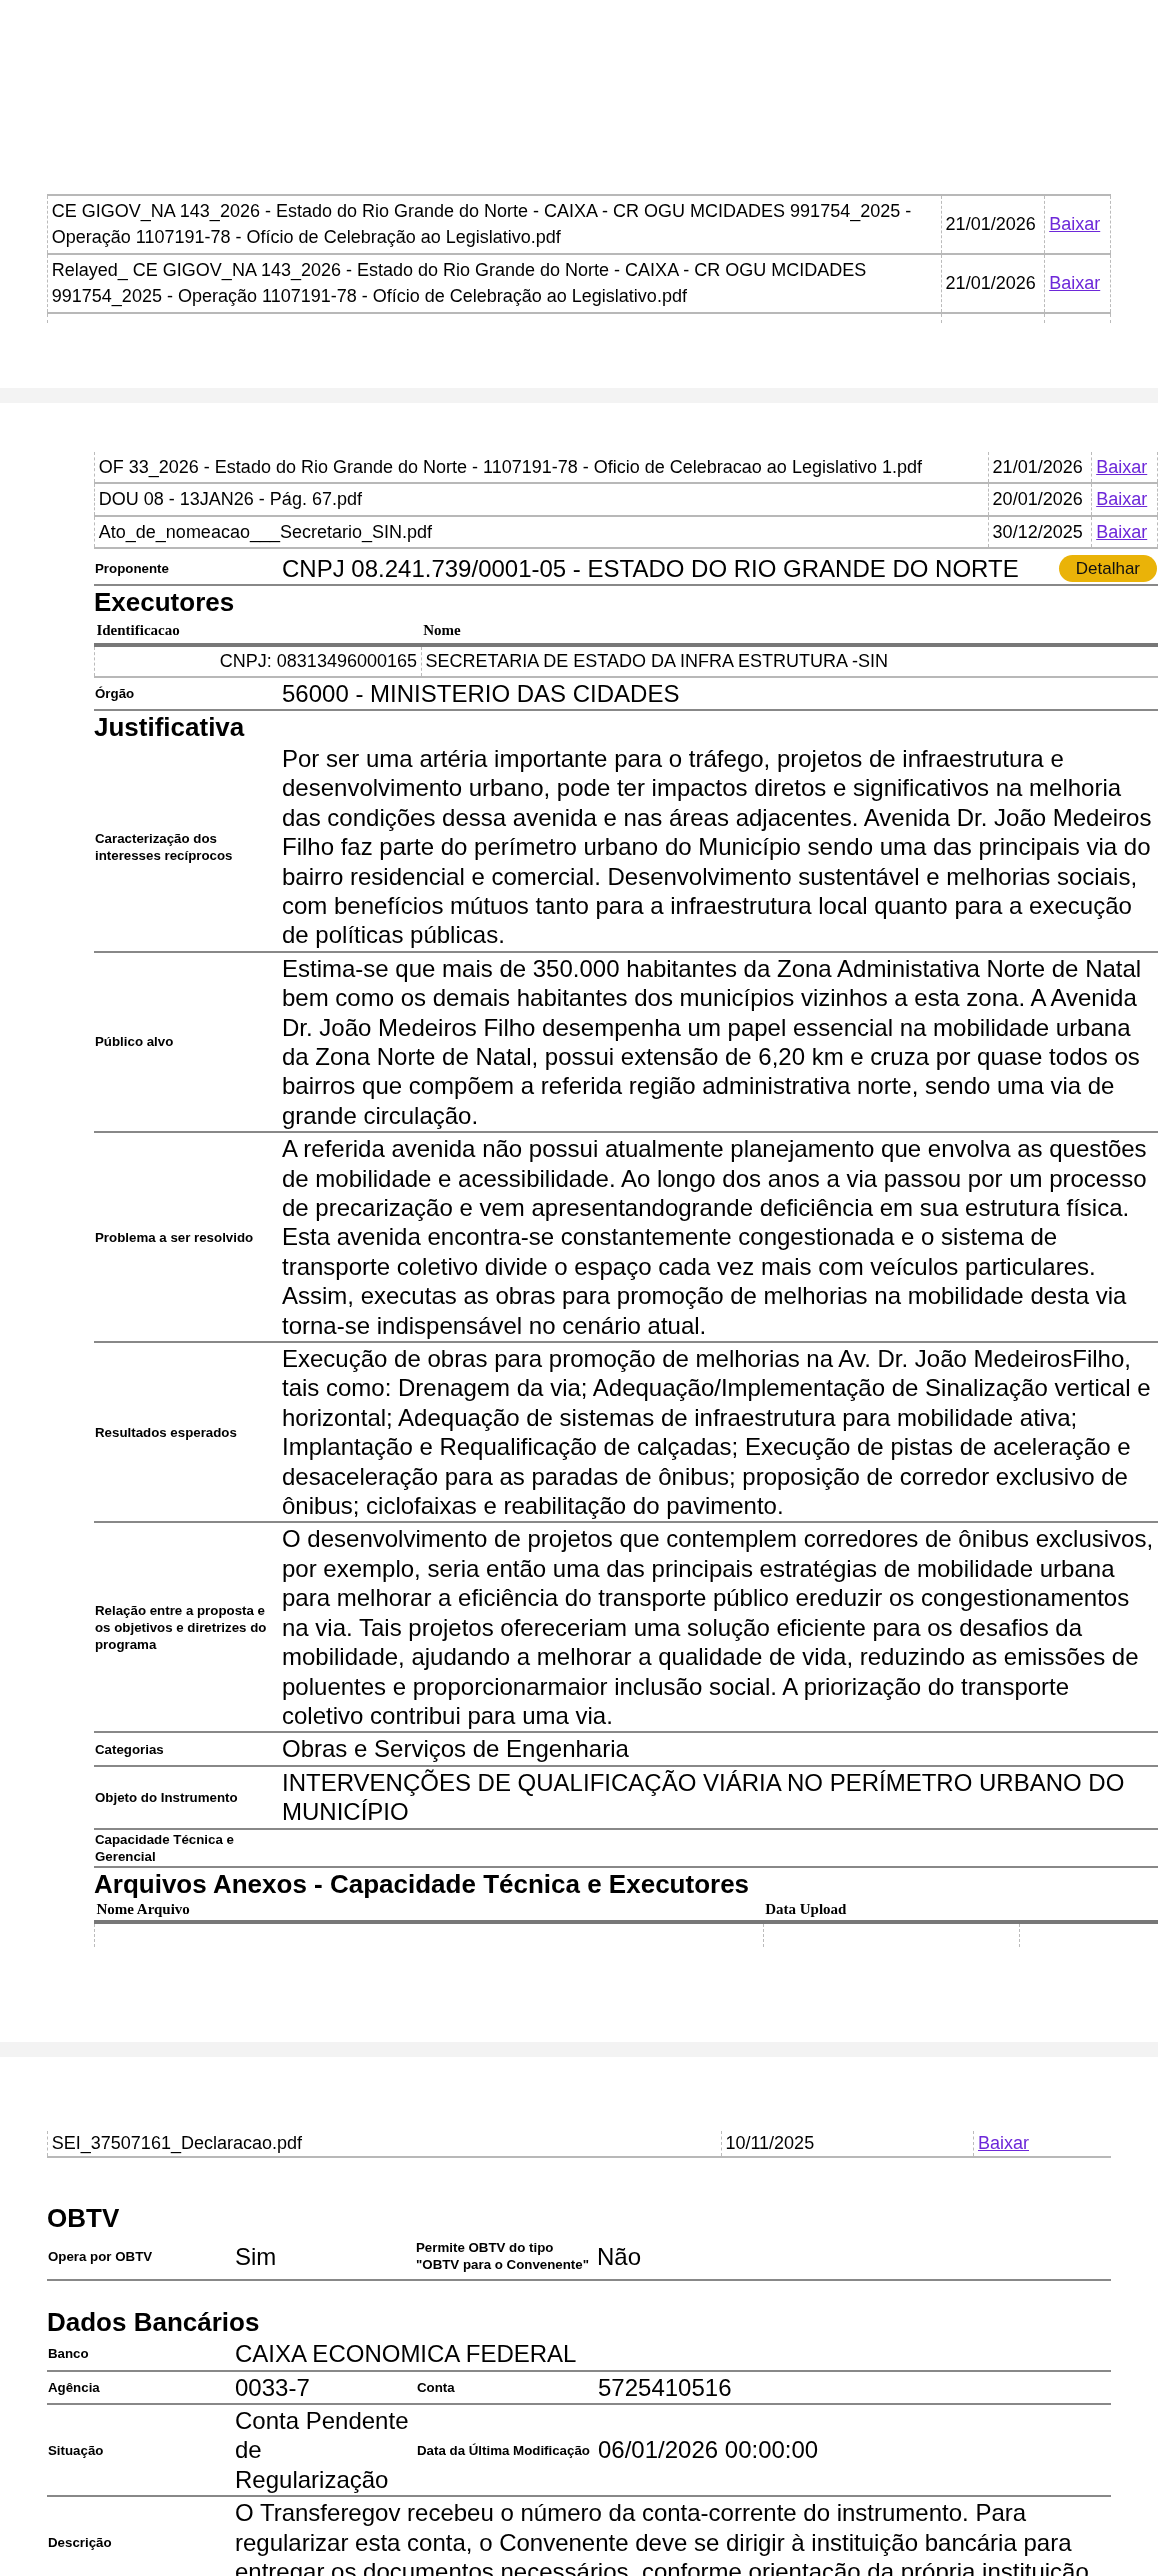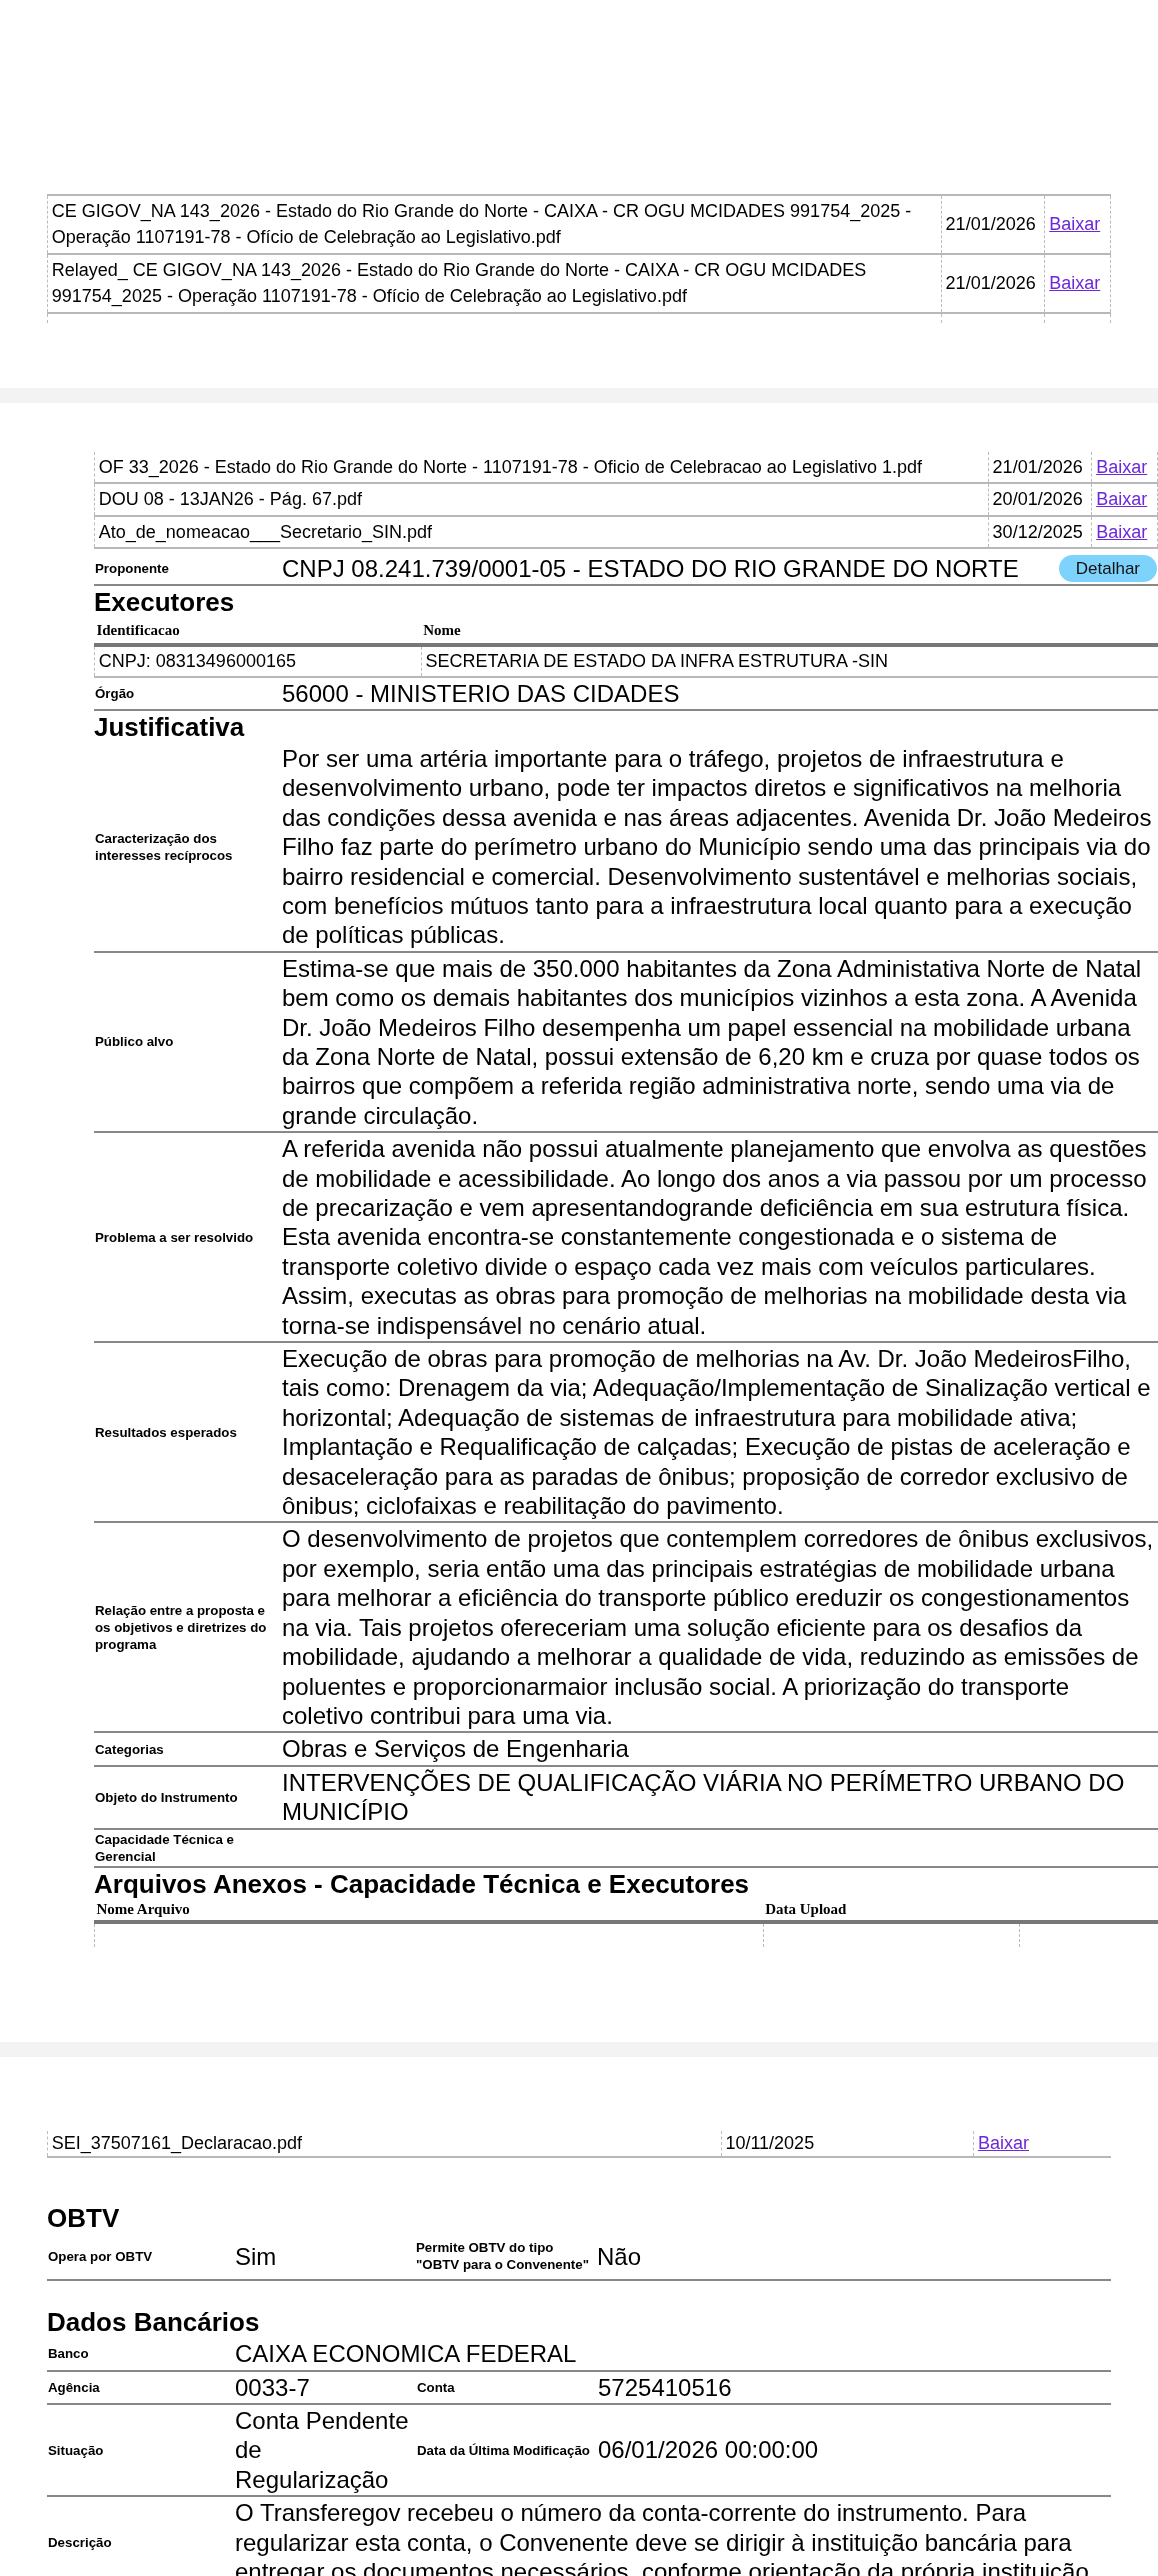--- a/index.html
+++ b/index.html
@@ -12,21 +12,21 @@
                border-left:0.9px dashed #bbb; border-bottom:2.8px solid #b8b8b8; }
   .ftable td.date { white-space:nowrap; width:95px; }
   .ftable td.act { width:57px; border-right:0.9px dashed #bbb; }
   .ftable tr.first td { border-top:2.8px solid #b8b8b8; }
   a.link { color:#6d28d9; text-decoration:underline; cursor:pointer; }
   .lbl { font-size:13.3px; font-weight:bold; line-height:17px; width:186px; padding-right:0; vertical-align:middle; }
   .val { font-size:24px; line-height:29.4px; vertical-align:middle; }
   .row td { border-bottom:2.8px solid #888; }
   .sec-title { font-size:26px; font-weight:bold; line-height:32px; }
   .th-serif { font-family:"Liberation Serif", serif; font-weight:bold; font-size:15px; }
-  .btn { background:#7dd3fc; border:none; border-radius:15px; padding:3.8px 17px; font-size:17px;
+  .btn { background:#eab308; border:none; border-radius:15px; padding:3.8px 17px; font-size:17px;
          font-family:"Liberation Sans", sans-serif; color:#111; }
 </style>
 </head>
 <body>
 
 <div class="abs" style="top:194px;">
   <table class="ftable">
     <tbody>
         <tr class="first">
       <td>CE GIGOV_NA 143_2026 - Estado do Rio Grande do Norte - CAIXA - CR OGU MCIDADES 991754_2025 - Operação 1107191-78 - Ofício de Celebração ao Legislativo.pdf</td>
@@ -81,21 +81,21 @@
     </table>
 
   <div class="sec-title">Executores</div>
   <table>
     <tbody>
         <tr>
       <td class="th-serif" style="width:323px;padding:3.8px 1.9px;border-bottom:4.7px solid #777;">Identificacao</td>
       <td class="th-serif" style="padding:3.8px 1.9px;border-bottom:4.7px solid #777;">Nome</td>
     </tr>
     <tr>
-      <td style="font-size:18px;padding:3.8px;border-left:0.9px dashed #bbb;border-right:0.9px dashed #bbb;border-bottom:2.8px solid #b8b8b8;">CNPJ: 08313496000165</td>
+      <td style="font-size:18px;padding:3.8px;border-left:0.9px dashed #bbb;border-right:0.9px dashed #bbb;border-bottom:2.8px solid #b8b8b8;text-align:right;">CNPJ: 08313496000165</td>
       <td style="font-size:18px;padding:3.8px;border-bottom:2.8px solid #b8b8b8;">SECRETARIA DE ESTADO DA INFRA ESTRUTURA -SIN</td>
     </tr>
   </tbody>
     </table>
 
   <table>
     <tbody>
     <tr class="row">
       <td class="lbl">Órgão</td>
       <td class="val">56000 - MINISTERIO DAS CIDADES</td>

